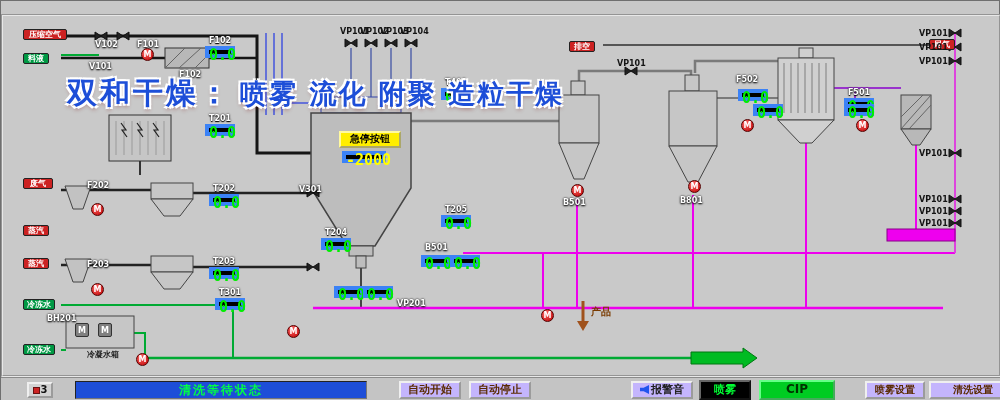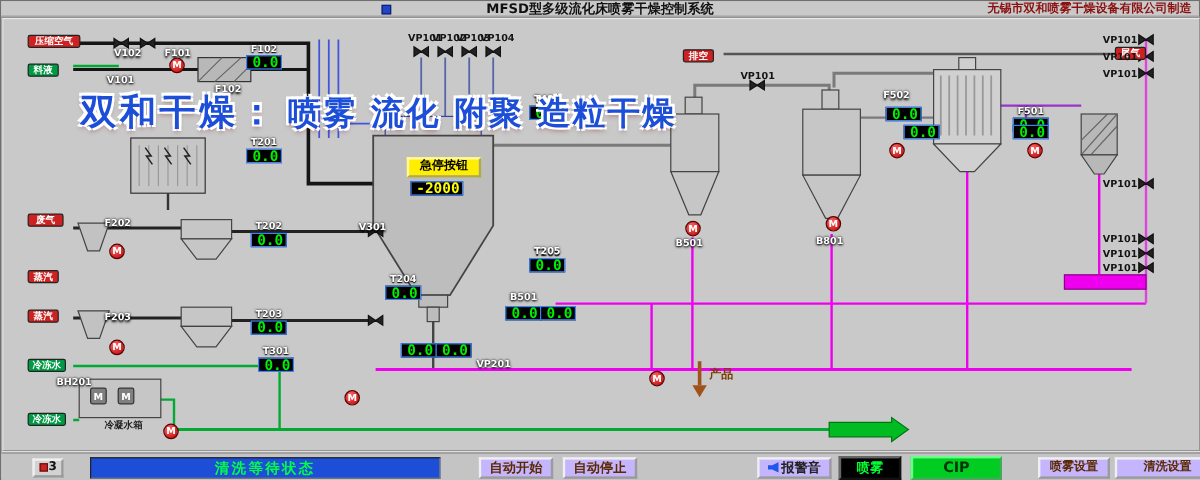--- a/index.html
+++ b/index.html
@@ -13,21 +13,21 @@
   .title-icon{position:absolute;left:317px;top:3px;width:8px;height:8px;background:#2244cc;border:1px solid #112266}
   #company{position:absolute;right:6px;top:0;font-size:10px;line-height:13px;color:#8b1111;font-weight:bold;white-space:nowrap}
 
   
   #canvas{position:absolute;left:0;top:13px;width:1000px;height:363px;background:#c9c9c9;border:2px groove #e8e8e8}
   #pipes{position:absolute;left:0;top:0;z-index:1}
 
   
   .disp{position:absolute;display:flex;flex-direction:column;align-items:center;z-index:3}
   .dtag{font-size:8px;line-height:8px;color:#fff;font-weight:bold;text-shadow:0 0 2px #000,0 1px 1px #000;margin-bottom:1px;white-space:nowrap}
-  .dbox{display:block;background:#000;border:1px solid #3b82f6;color:#00ee00;font-family:"DejaVu Sans Mono","Liberation Mono",monospace;font-size:12px;font-weight:bold;width:30px;height:12px;line-height:10px;text-align:right;padding-right:2px;white-space:nowrap}
+  .dbox{display:block;background:#000;border:4px solid #3b82f6;color:#00ee00;font-family:"DejaVu Sans Mono","Liberation Mono",monospace;font-size:15px;font-weight:bold;width:30px;height:12px;line-height:10px;text-align:right;padding-right:2px;white-space:nowrap}
   .eqlabel{position:absolute;font-size:8px;line-height:9px;font-weight:bold;color:#fff;text-shadow:0 0 2px #000,0 1px 2px #000;z-index:3;white-space:nowrap}
   .eqlabel.dark{color:#141414;text-shadow:none}
   .srctag{position:absolute;height:11px;color:#fff;font-size:8px;font-weight:bold;text-align:center;line-height:10px;z-index:3;border:1px solid #222;border-radius:2px;white-space:nowrap;overflow:hidden}
   .pump{position:absolute;width:13px;height:13px;border-radius:50%;background:radial-gradient(circle at 35% 30%,#ff6666,#bb0000);border:1px solid #550000;color:#fff;font-size:8px;font-weight:bold;text-align:center;line-height:11px;z-index:3}
   .pump.dark{border-radius:2px;background:#808080;border:1px solid #333;width:14px;height:14px;color:#fff;line-height:13px}
 
   #estop{position:absolute;left:336px;top:115px;width:62px;height:17px;background:#ffee00;border:2px outset #fff9a0;color:#000;font-size:10px;font-weight:bold;text-align:center;line-height:12px;z-index:4;white-space:nowrap}
   #product-label{position:absolute;left:588px;top:289px;font-size:10px;font-weight:bold;color:#7a3b00;z-index:3;white-space:nowrap}
   #tank-label{position:absolute;left:84px;top:333px;font-size:8px;font-weight:bold;color:#222;z-index:3;white-space:nowrap}
 
@@ -50,25 +50,20 @@
   #btn-clean-set{left:928px;width:88px;font-size:10px}
   #page-btn{position:absolute;left:26px;top:4px;width:26px;height:16px;background:#d2d2d2;border:2px outset #efefef;font-size:10px;font-weight:bold;color:#111;text-align:center;line-height:11px;cursor:pointer}
   .page-ico{display:inline-block;width:7px;height:7px;background:#cc2222;border:1px solid #661111;margin-right:1px;vertical-align:-1px}
   #statusbox{position:absolute;left:74px;top:3px;width:292px;height:18px;background:#1d4ed8;border:1px inset #777;color:#00ff44;font-size:12px;font-weight:bold;text-align:center;line-height:16px;letter-spacing:2px}
 </style>
 </head>
 <body>
 
 <div id="app">
 
-  <div id="titlebar">
-    <span class="title-icon"></span>
-    <span id="title">MFSD型多级流化床喷雾干燥控制系统</span>
-    <span id="company">无锡市双和喷雾干燥设备有限公司制造</span>
-  </div>
 
   <div id="canvas">
 
     <svg id="pipes" viewBox="0 13 1000 363" width="1000" height="363">
 
       <path d="M58,33 H254 V150 H308" stroke="#151515" stroke-width="3" fill="none"></path>
       <path d="M58,55 H162 M206,55 H254" stroke="#151515" stroke-width="2.5" fill="none"></path>
       <path d="M58,187 H148 M190,190 H305" stroke="#222" stroke-width="2.5" fill="none"></path>
       <path d="M58,262 H148 M190,264 H305" stroke="#222" stroke-width="2.5" fill="none"></path>
       <path d="M137,158 V172" stroke="#333" stroke-width="2" fill="none"></path>

